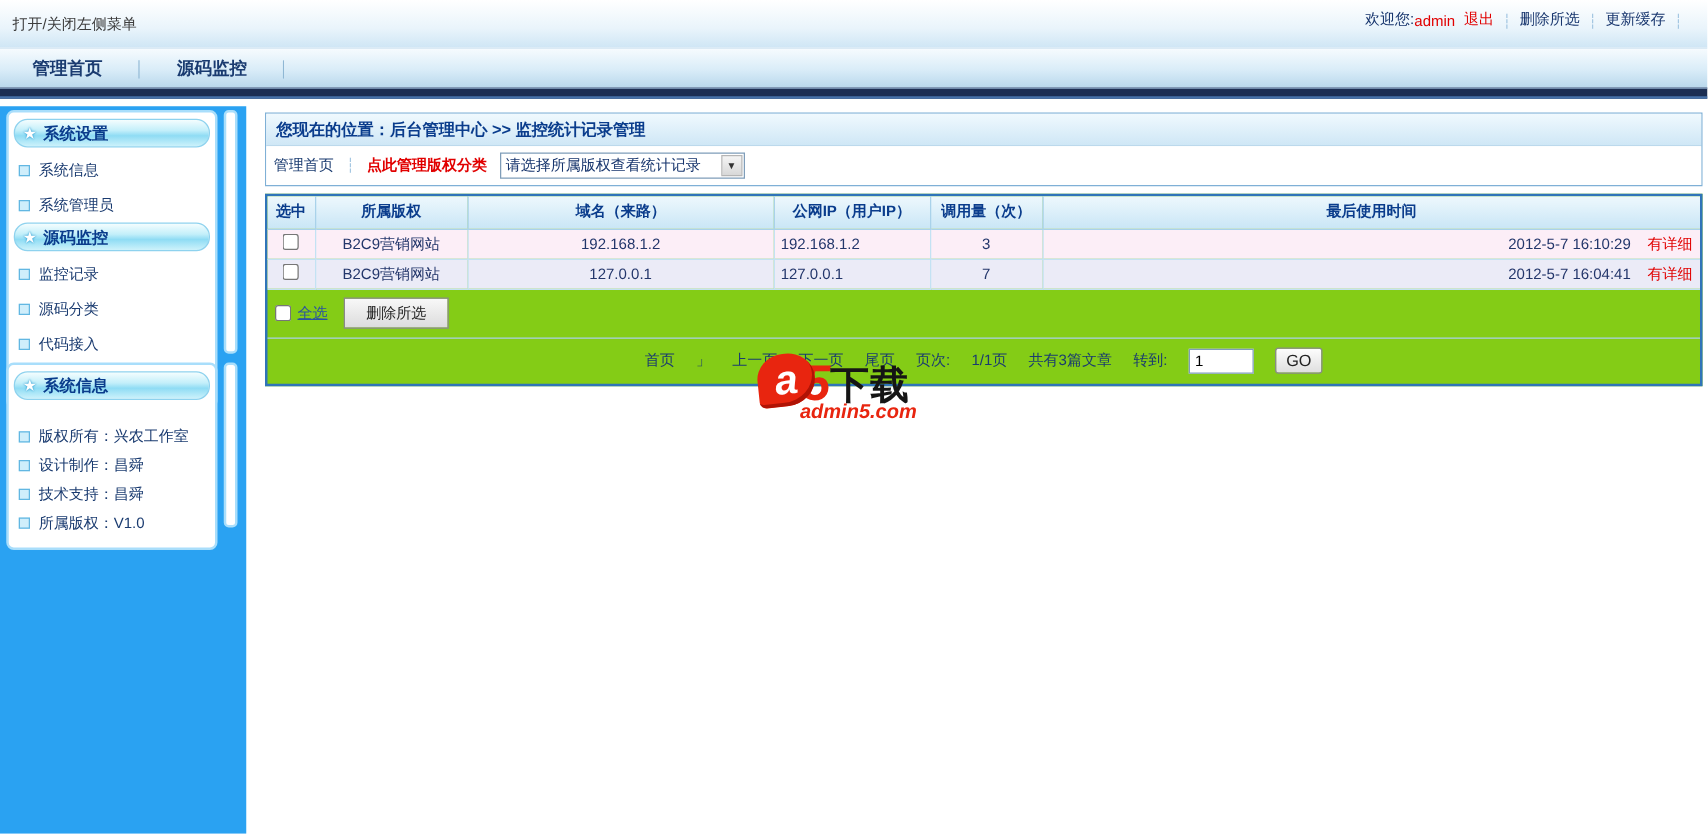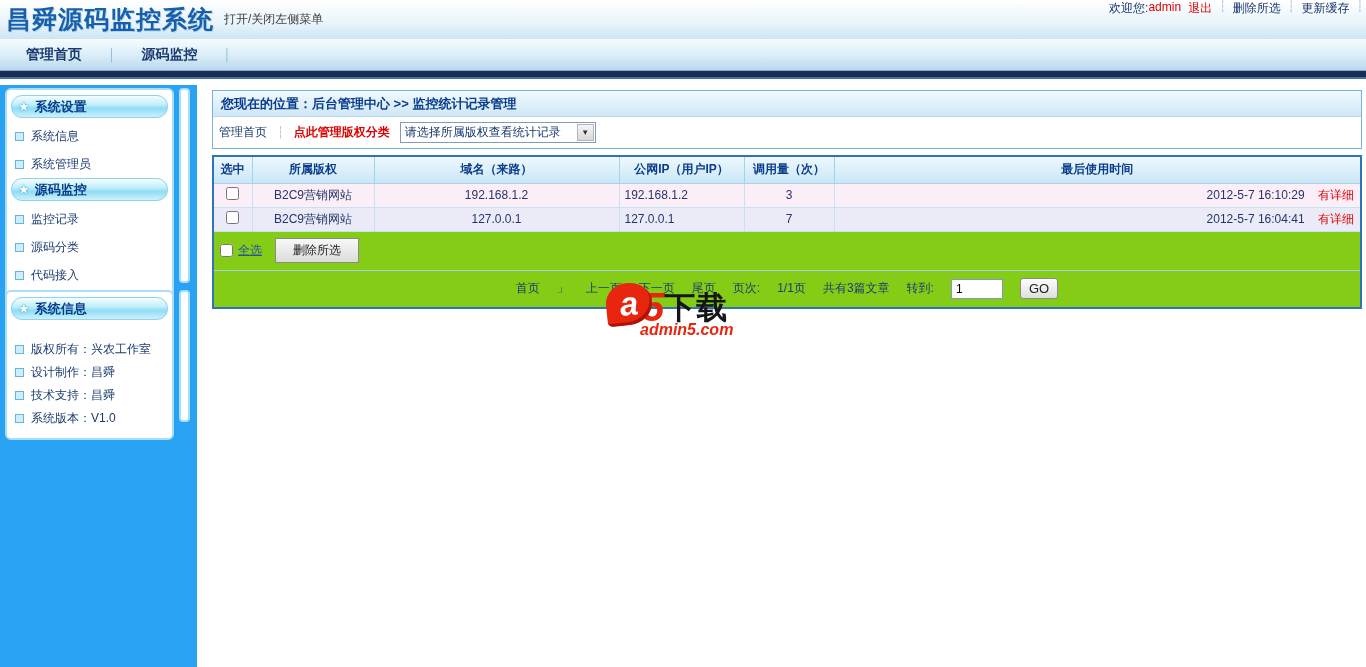--- a/index.html
+++ b/index.html
@@ -13,21 +13,21 @@
   .topbar{
     position:absolute; left:0; top:0; width:1366px; height:38px;
     background:linear-gradient(#ffffff,#e9f4fb 60%,#cfe6f5);
     display:flex; align-items:center;
   }
   .app-title{
     font-size:25px; font-weight:bold; color:#1660ab; margin-left:6px;
     letter-spacing:1px; text-shadow:1px 1px 0 #bcd6ec;
   }
   .toggle-menu{ margin-left:10px; color:#3c3c3c; font-size:12px; cursor:pointer; }
-  .top-links{ position:absolute; right:3px; top:0; height:24px; display:flex; align-items:flex-start; gap:7px; }
+  .top-links{ position:absolute; right:20px; top:0; height:24px; display:flex; align-items:flex-end; gap:7px; }
   .top-links .lnk{ color:#17356d; cursor:pointer; }
   .top-links .red{ color:#e10000; }
   .dotsep{ color:#9fc3e0; font-size:11px; }
   
   .navbar{
     position:absolute; left:0; top:38px; width:1366px; height:32px;
     background:linear-gradient(#f6fbfe,#d9ecf8 55%,#b9d8ec);
     display:flex; align-items:center;
     border-top:1px solid #cfe3f2;
   }
@@ -133,21 +133,20 @@
     box-shadow:inset -2px -3px 0 #b01305;
   }
   .wm-5{ color:#e8250f; font-size:40px; font-weight:bold; font-style:italic; margin-left:-10px; line-height:36px; }
   .wm-cn{ color:#151515; font-size:31px; font-weight:bold; letter-spacing:1px; line-height:34px; }
   .wm-dom{ color:#e8250f; font-size:16px; font-weight:bold; font-style:italic; margin:-4px 0 0 34px; }
 </style>
 </head>
 <body>
 
 <div class="topbar">
-  <span class="app-title">昌舜源码监控系统</span>
   <span class="toggle-menu">打开/关闭左侧菜单</span>
   <div class="top-links">
     <span class="lnk">欢迎您:</span>
     <span class="lnk red" style="margin-left:-7px;">admin</span>
     <span class="lnk red">退出</span>
     <span class="dotsep">┆</span>
     <span class="lnk">删除所选</span>
     <span class="dotsep">┆</span>
     <span class="lnk">更新缓存</span>
     <span class="dotsep">┆</span>
@@ -212,21 +211,21 @@
     <div class="info-item">
       <span class="bullet"></span>
       <span>设计制作：昌舜</span>
     </div>
     <div class="info-item">
       <span class="bullet"></span>
       <span>技术支持：昌舜</span>
     </div>
     <div class="info-item">
       <span class="bullet"></span>
-      <span>系统版本：V1.0</span>
+      <span>所属版权：V1.0</span>
     </div>
   </div>
   <div class="vstrip vstrip2"></div>
 </div>
 
 <div class="content">
 
   <div class="crumb-box">
     <div class="crumb-head">您现在的位置：后台管理中心 &gt;&gt; 监控统计记录管理</div>
     <div class="crumb-row">

